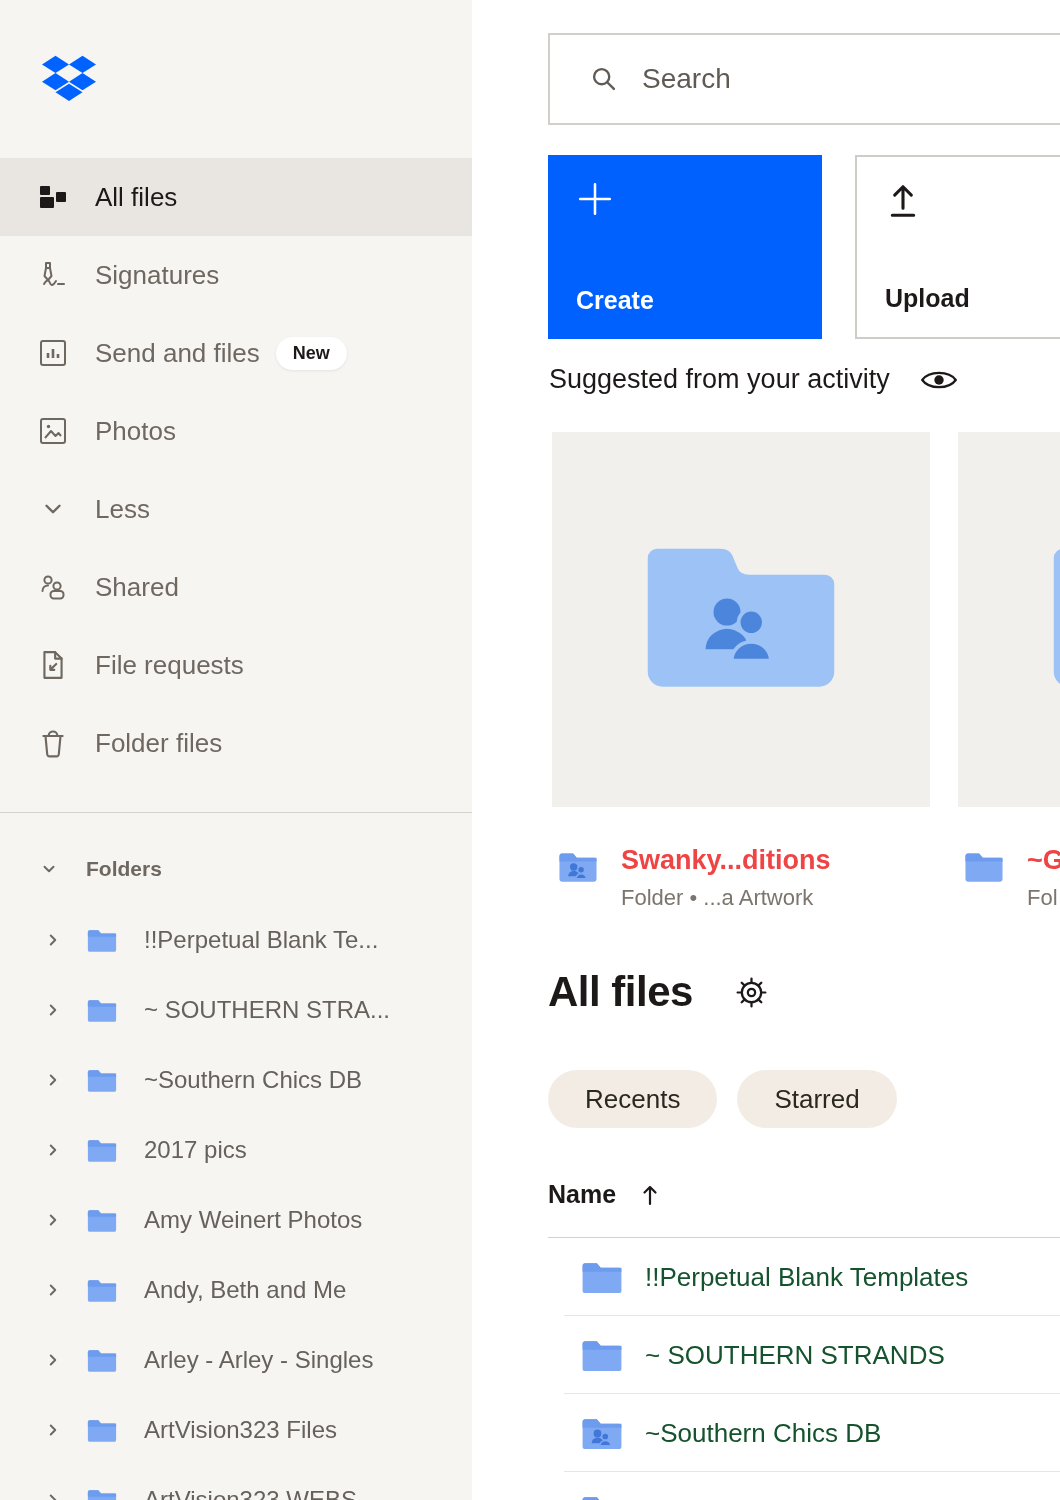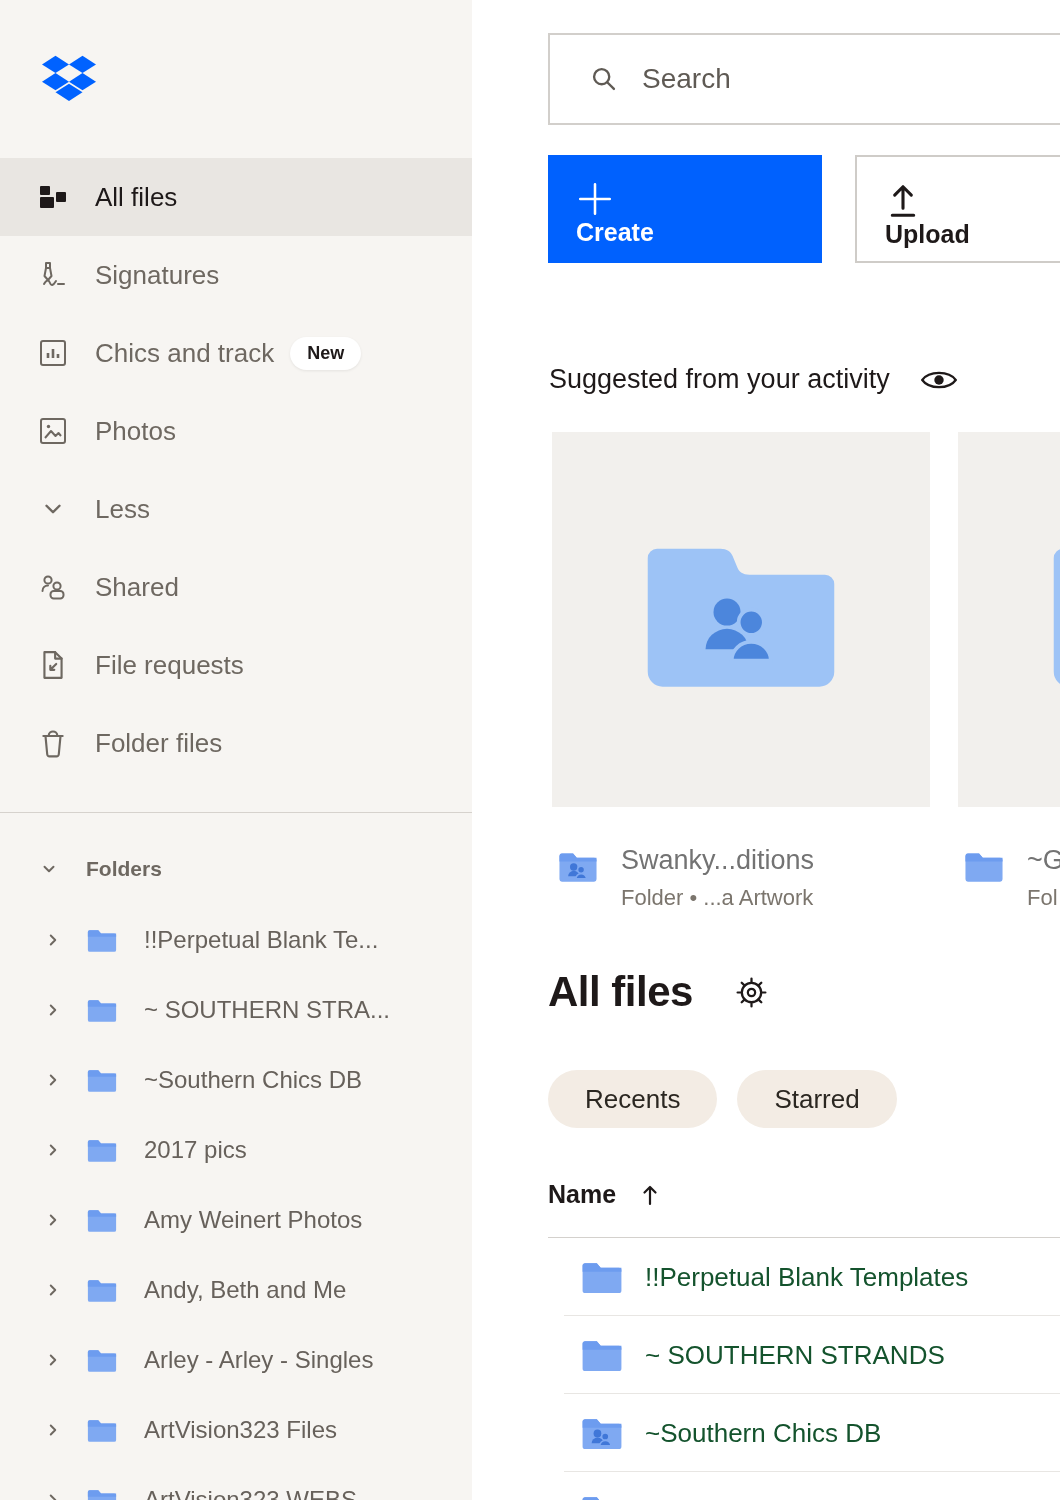--- a/index.html
+++ b/index.html
@@ -31,38 +31,38 @@
   .frow-label { margin-left:26px; white-space:nowrap; }
 
   
   .main { position:relative; flex:1; background:#fff; height:1500px; }
   .search-box { position:absolute; left:76px; top:33px; width:560px; height:92px; background:#fff;
     border:2px solid #d2cfcb; display:flex; align-items:center; padding-left:40px; }
   .search-box input { border:none; outline:none; font-family:"Liberation Sans",sans-serif;
     font-size:28px; color:#3e3a35; margin-left:24px; width:380px; background:transparent; }
   .search-box input::placeholder { color:#5f5a54; opacity:1; }
 
-  .btn { position:absolute; top:155px; height:108px; display:flex; flex-direction:column;
+  .btn { position:absolute; top:155px; height:184px; display:flex; flex-direction:column;
     justify-content:space-between; align-items:flex-start; padding:25px 0 24px 28px; cursor:pointer; }
   .btn-create { left:76px; width:274px; background:#0061fe; color:#fff; border:none; }
   .btn-upload { left:383px; width:280px; background:#fff; border:2px solid #cfccc8; color:#1e1919; }
   .btn-label { font-size:25px; font-weight:bold; font-family:"Liberation Sans",sans-serif; }
 
   .suggested-row { position:absolute; left:77px; top:364px; display:flex; align-items:center; }
   .suggested-title { font-size:27px; font-weight:500; color:#1e1919; }
   .eye-wrap { margin-left:30px; width:38px; height:28px; cursor:pointer; display:flex; }
 
   .cards-row { position:absolute; left:80px; top:432px; display:flex; gap:28px; }
   .scard { width:378px; cursor:pointer; }
   .scard-preview { width:378px; height:375px; background:#f2f0ed; position:relative; }
   .scard-preview svg { position:absolute; left:86px; top:98px; }
   .scard-caption { margin-top:38px; display:flex; padding-left:5px; }
   .cap-icon { width:42px; height:36px; flex:0 0 42px; margin-top:4px; }
   .cap-text { margin-left:22px; }
-  .scard-title { font-size:27px; font-weight:400; color:#737373; white-space:nowrap; }
+  .scard-title { font-size:27px; font-weight:700; color:#ef4444; white-space:nowrap; }
   .scard-meta { font-size:22px; color:#7b756d; margin-top:9px; white-space:nowrap; }
 
   .files-heading { position:absolute; left:76px; top:968px; display:flex; align-items:center; }
   .files-heading h1 { font-size:42px; font-weight:bold; letter-spacing:-0.5px; }
   .gear-wrap { margin-left:42px; width:33px; height:33px; cursor:pointer; display:flex; }
 
   .pills { position:absolute; left:76px; top:1070px; display:flex; gap:20px; }
   .pill { height:58px; border-radius:29px; background:#f3ece4; border:none; padding:0 37px;
     font-size:26px; color:#2b2721; font-family:"Liberation Sans",sans-serif; cursor:pointer;
     display:flex; align-items:center; }
@@ -120,21 +120,21 @@
         <span class="nav-label">Signatures</span>
       </div>
 
       <div class="nav-item">
         <span class="nav-icon">
           <svg width="28" height="28" viewBox="0 0 28 28" fill="none" stroke="#6e6861" stroke-width="2">
             <rect x="2" y="2" width="24" height="24" rx="2"></rect>
             <path d="M9 19 v-5 M14 19 v-9 M19 19 v-4" stroke-width="2.6"></path>
           </svg>
         </span>
-        <span class="nav-label">Chics and track</span>
+        <span class="nav-label">Send and files</span>
         <span class="badge">New</span>
       </div>
 
       <div class="nav-item">
         <span class="nav-icon">
           <svg width="28" height="28" viewBox="0 0 28 28" fill="none" stroke="#6e6861" stroke-width="2">
             <rect x="2" y="2" width="24" height="24" rx="2"></rect>
             <path d="M6 21 l6-7 4.5 5 3-3 2.5 3" stroke-linejoin="round"></path>
             <circle cx="9.5" cy="9.5" r="1.7" fill="#6e6861" stroke="none"></circle>
           </svg>

